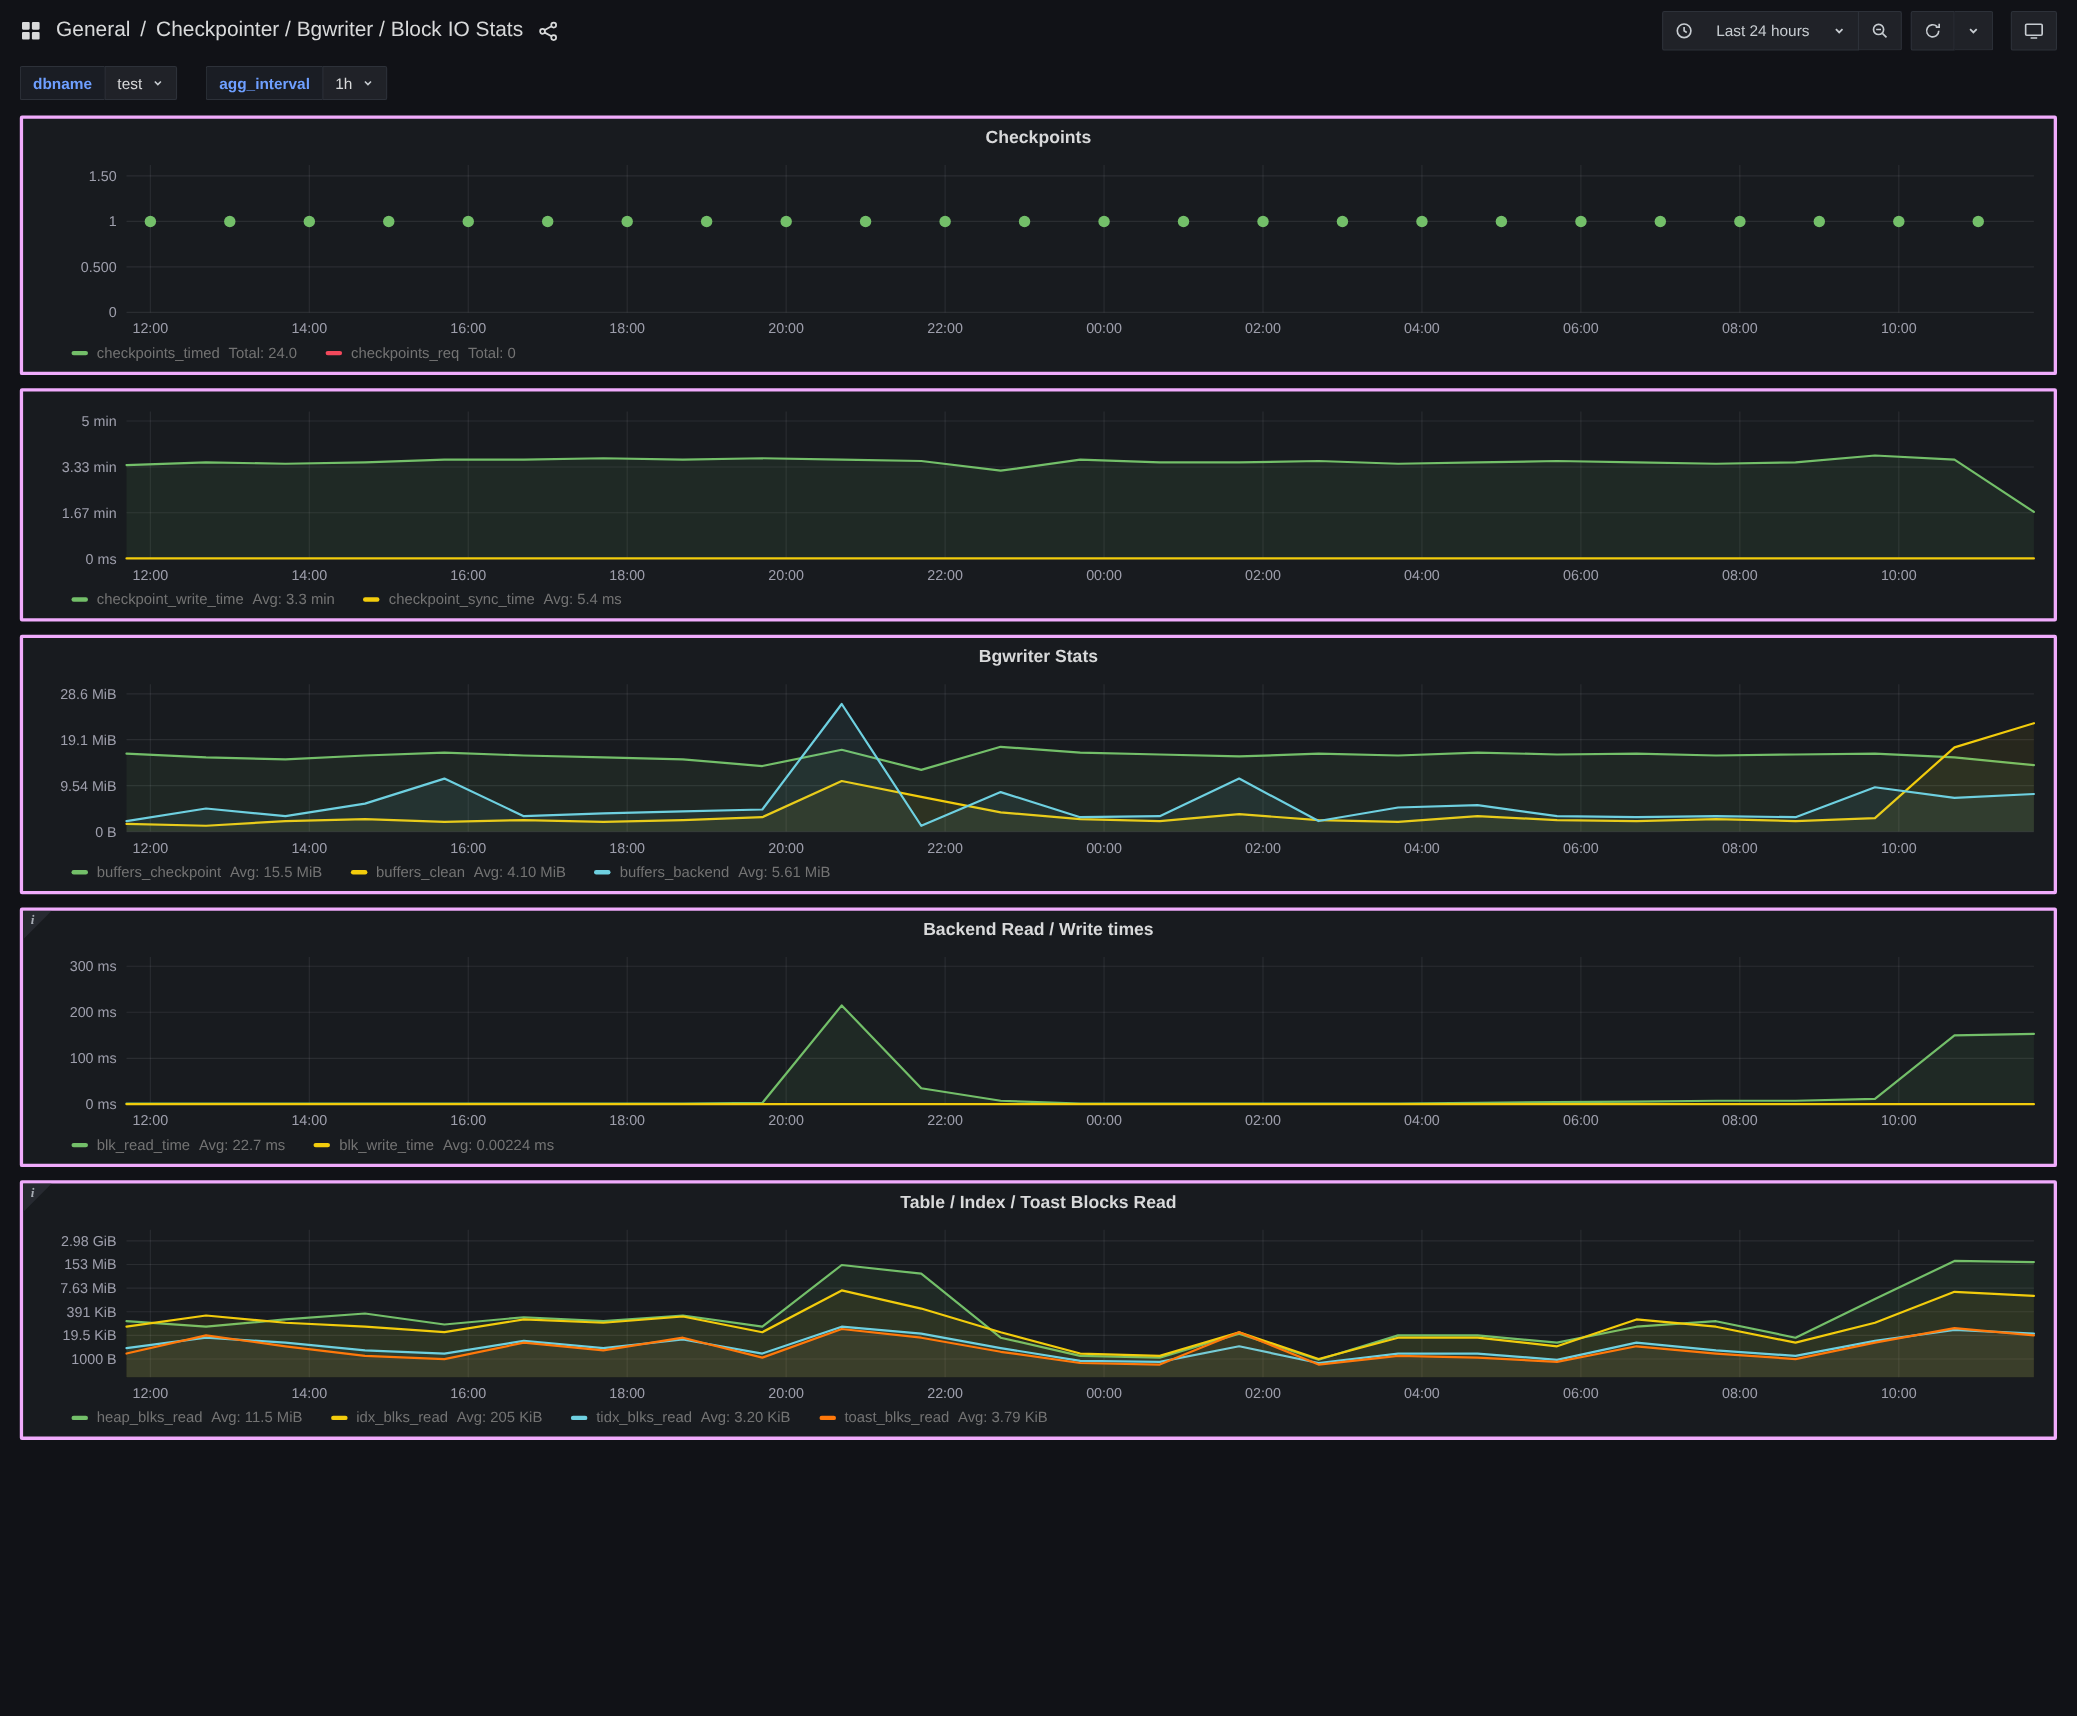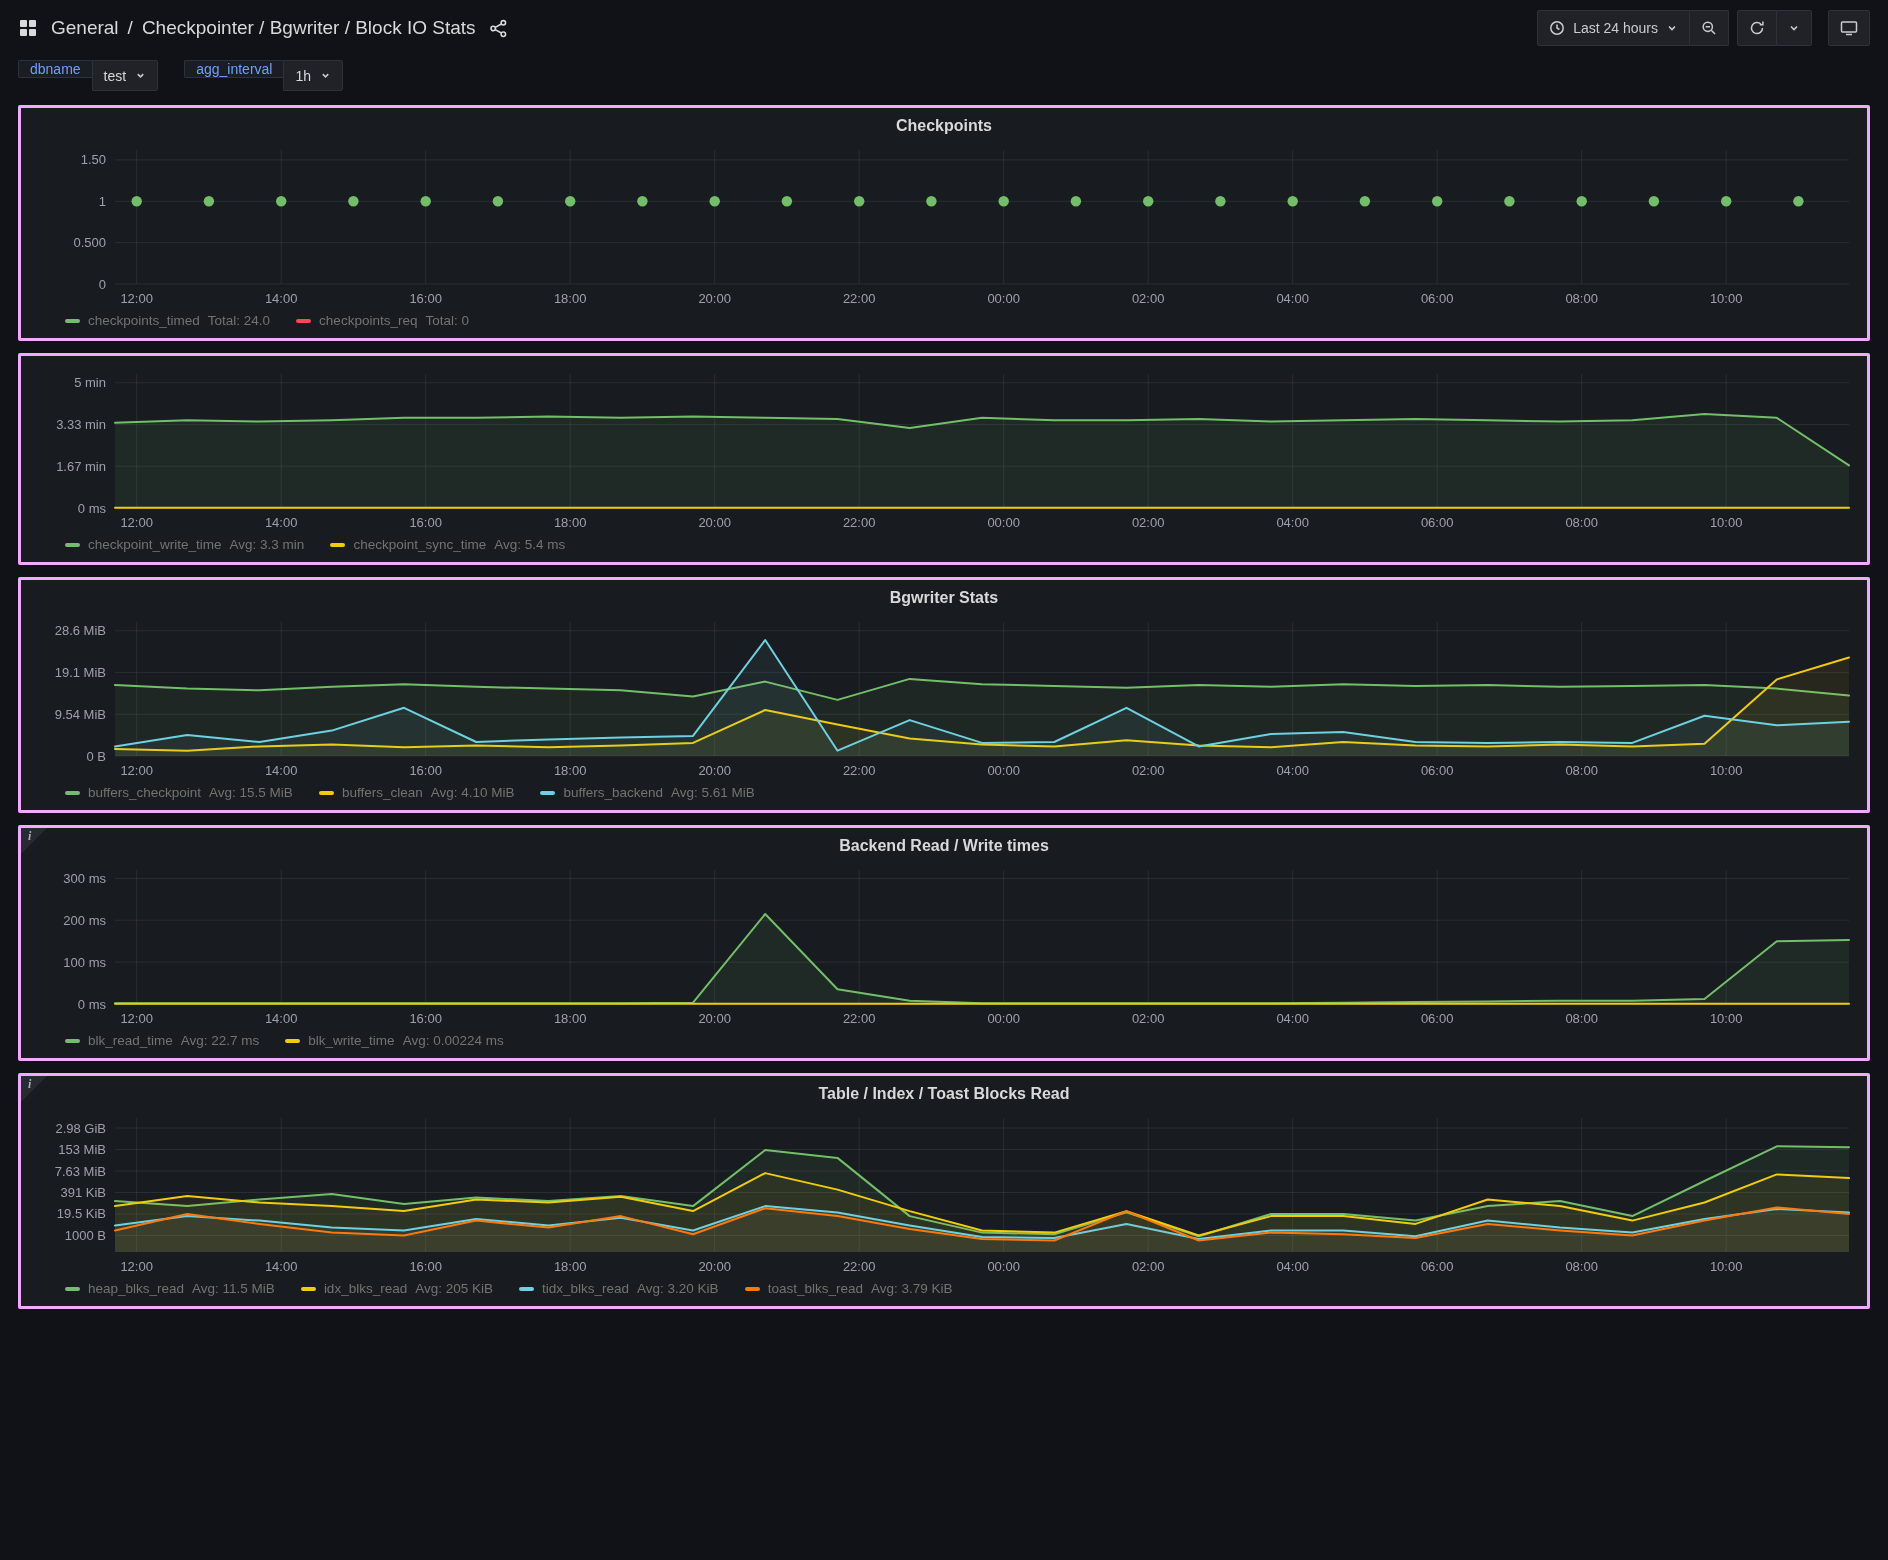--- a/index.html
+++ b/index.html
@@ -14,37 +14,37 @@
   .page { padding:6px 18px 0; }
 
   
   .topbar { display:flex; justify-content:space-between; align-items:center; height:44px; }
   .tb-left { display:flex; align-items:center; gap:13px; }
   .crumb { font-size:19px; font-weight:500; color:#d8d9da; display:flex; gap:9px; align-items:flex-start; }
   .crumb .folder { cursor:pointer; }
   .tb-right { display:flex; align-items:center; }
   .btn-group { display:flex; margin-left:8px; }
   .tb-btn {
-    display:flex; align-items:center; gap:8px;
+    display:flex; align-items:center; gap:21px;
     background:#202228; border:1px solid #2d3139; color:#c7ccd1;
     font-size:14px; height:32px; padding:17px 11px; border-radius:2px;
     cursor:pointer; font-family:inherit;
   }
   .btn-group .tb-btn:not(:first-child){ border-left:none; border-top-left-radius:0; border-bottom-left-radius:0; }
   .btn-group .tb-btn:not(:last-child){ border-top-right-radius:0; border-bottom-right-radius:0; }
   .tv-group { margin-left:16px; }
   .icon { display:inline-flex; line-height:0; }
 
   
   .vars { display:flex; gap:26px; margin:10px 0 14px; }
   .var { display:flex; }
   .var-label {
-    display:flex; align-items:center; height:18px; padding:0 11px;
+    display:flex; align-items:center; height:31px; padding:0 11px;
     background:#1a1d24; border:1px solid #2d3139; border-right:none;
-    color:#6e9fff; font-size:14px; font-weight:400; border-radius:2px 0 0 2px;
+    color:#6e9fff; font-size:14px; font-weight:700; border-radius:2px 0 0 2px;
   }
   .var-value {
     display:flex; align-items:center; gap:9px; height:31px; padding:0 11px;
     background:#202228; border:1px solid #2d3139; color:#d8d9da;
     font-size:14px; border-radius:0 2px 2px 0; cursor:pointer; font-family:inherit;
   }
 
   
   .panel {
     position:relative; background:#181b1f; border:3px solid #f0abfc;

